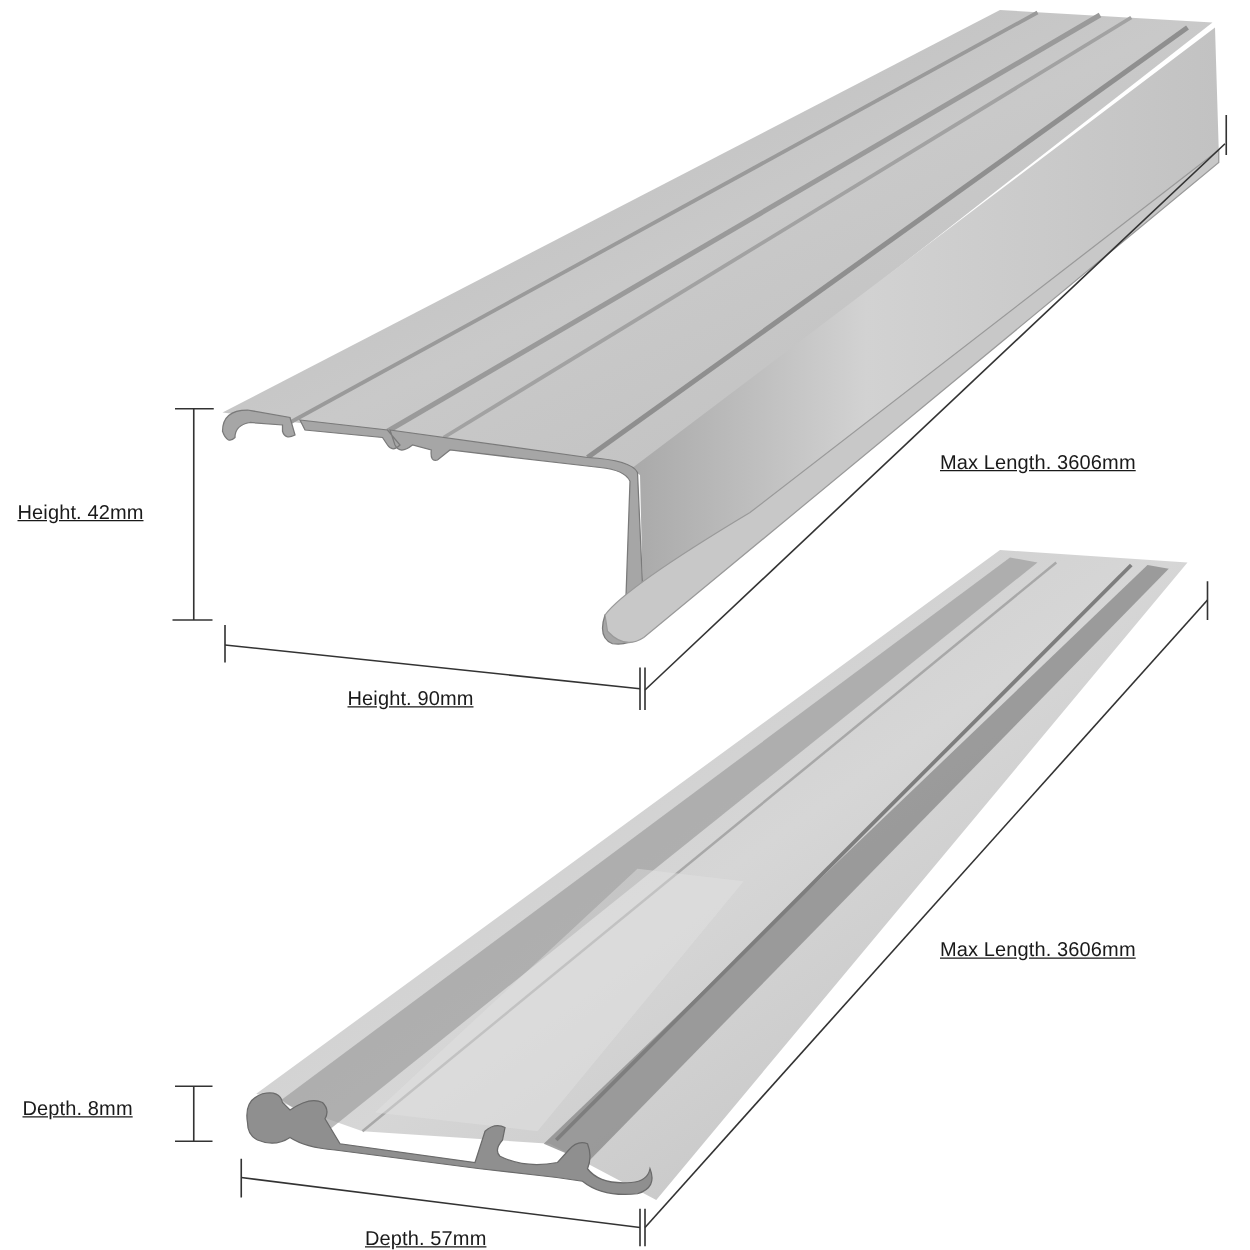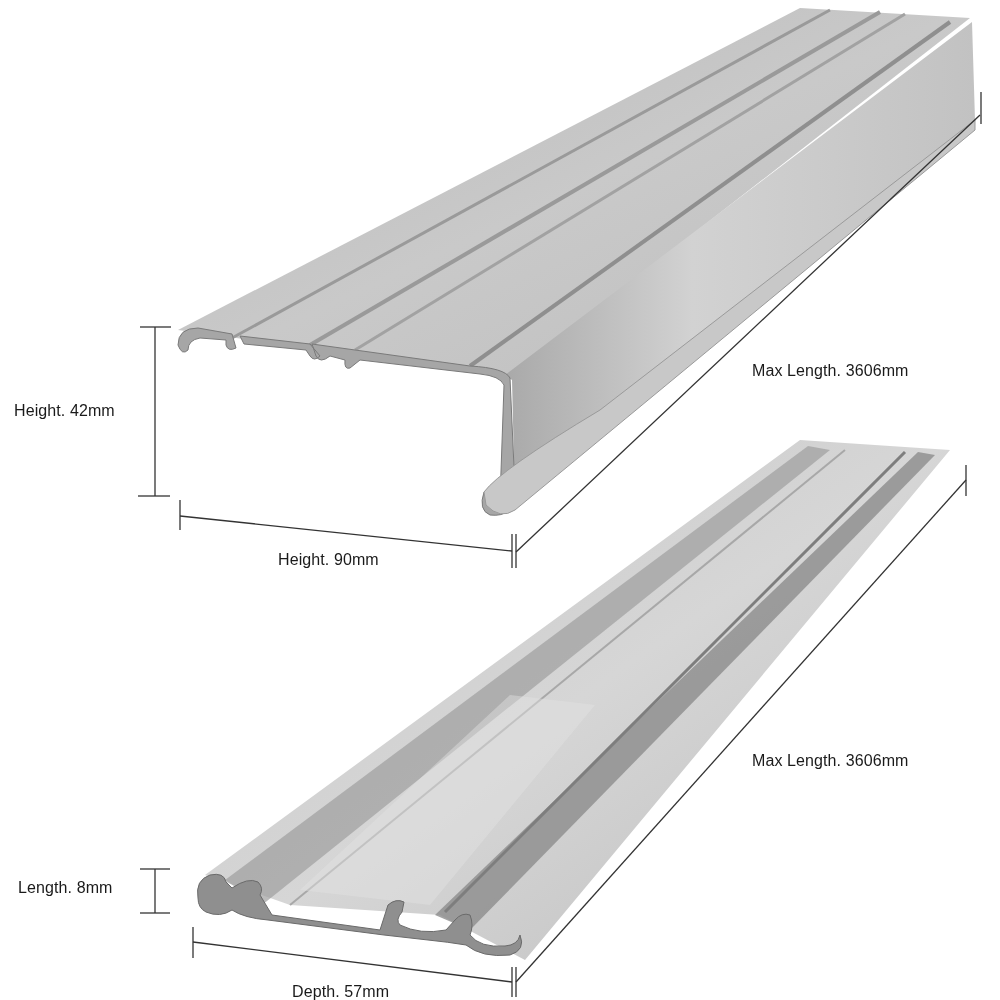--- a/index.html
+++ b/index.html
@@ -1,18 +1,18 @@
 <!DOCTYPE html>
 <html><head>
   <meta charset="utf-8">
   <style>
     html, body { margin: 0; padding: 0; background: #ffffff; }
     body { width: 1000px; height: 1000px; position: relative; overflow: hidden; font-family: "Liberation Sans", sans-serif; }
     svg.scene { position: absolute; left: 0; top: 0; width: 1000px; height: 1000px; }
-    .label { position: absolute; font-size: 16px; color: #1a1a1a; white-space: nowrap; letter-spacing: 0.1px; }
+    .label { position: absolute; font-size: 16px; color: #1a1a1a; white-space: nowrap; letter-spacing: 0.1px; text-decoration: underline; }
   </style>
 </head>
 <body>
 
 <svg class="scene" viewBox="0 0 1000 1000" xmlns="http://www.w3.org/2000/svg">
   <defs>
     <linearGradient id="topFace" x1="0" y1="0" x2="1" y2="1">
       <stop offset="0" stop-color="#b8b8b8"></stop>
       <stop offset="0.5" stop-color="#c9c9c9"></stop>
       <stop offset="1" stop-color="#bdbdbd"></stop>
@@ -89,15 +89,15 @@
 
     <line x1="516" y1="982" x2="966" y2="480"></line>
     <line x1="966" y1="465" x2="966" y2="496"></line>
   </g>
 </svg>
 
 <div class="label" style="left:14px; top:402px;text-align:right;">Height. 42mm</div>
 <div class="label" style="left:278px; top:551px;">Height. 90mm</div>
 <div class="label" style="left:752px; top:362px;">Max Length. 3606mm</div>
 
-<div class="label" style="left:18px; top:879px;">Length. 8mm</div>
+<div class="label" style="left:18px; top:879px;">Depth. 8mm</div>
 <div class="label" style="left:292px; top:983px;">Depth. 57mm</div>
 <div class="label" style="left:752px; top:752px;">Max Length. 3606mm</div>
 
 </body></html>

